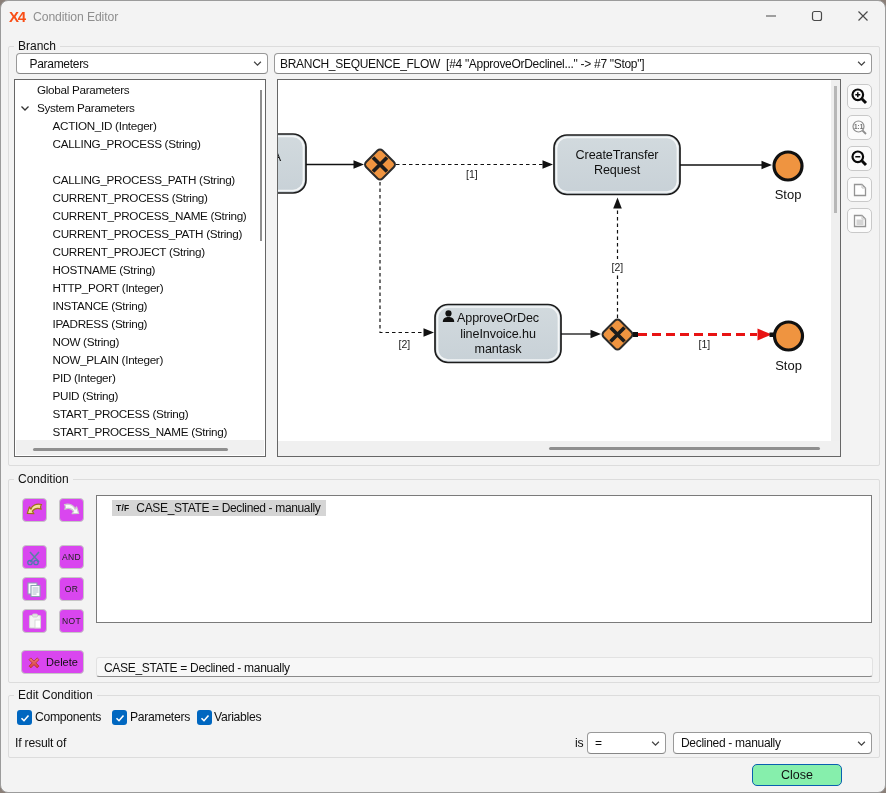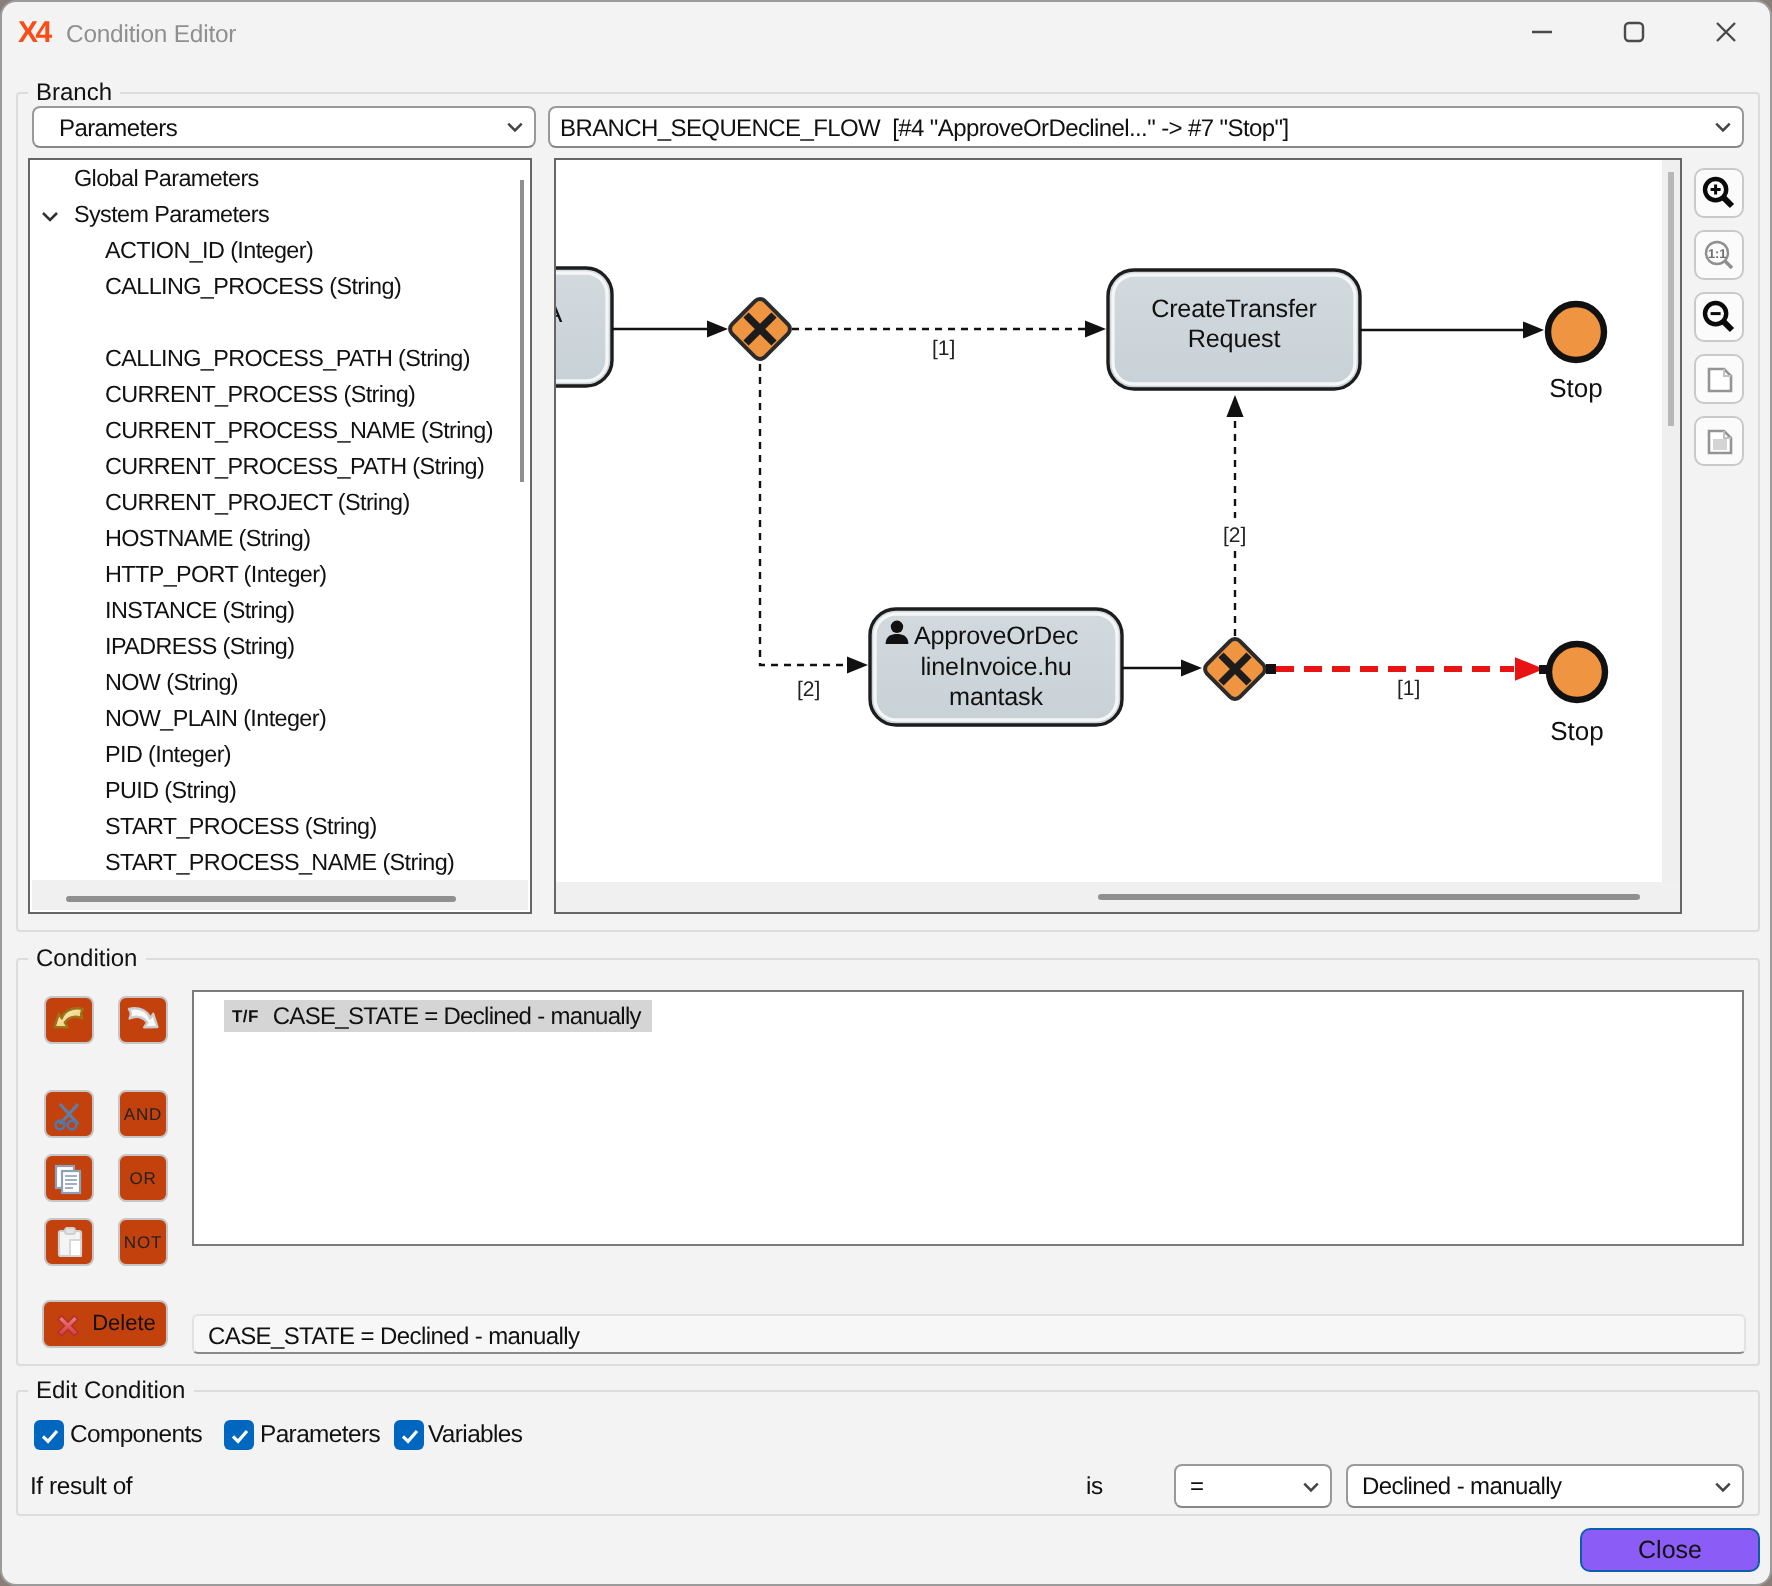--- a/index.html
+++ b/index.html
@@ -23,21 +23,21 @@
 .combo .chev { position:absolute; right:5px; top:50%; margin-top:-4.5px; width:9px; height:9px; }
 
 .panel { background:#fff; border:1px solid #666; }
 
 .treerow { position:absolute; left:0; height:18px; font-size:11.7px; letter-spacing:-0.3px; color:#111; white-space:nowrap; line-height:18px; }
 
 .cb { width:15px; height:15px; background:#0067c0; border-radius:3px; position:absolute; }
 .cb svg { position:absolute; left:1.5px; top:1.5px; }
 .cblabel { position:absolute; font-size:12.2px; letter-spacing:-0.3px; color:#111; }
 
-.tbtn { position:absolute; width:25px; height:24px; background:#c2410c; border:1px solid #c6c6c6; border-radius:4px; display:flex; align-items:center; justify-content:center; }
+.tbtn { position:absolute; width:25px; height:24px; background:#d946ef; border:1px solid #c6c6c6; border-radius:4px; display:flex; align-items:center; justify-content:center; }
 .optxt { font-size:8.5px; font-weight:400; color:#222; letter-spacing:0.4px; font-family:"Liberation Sans",sans-serif; }
 
 .zbtn { position:absolute; left:846px; width:25px; height:25px; background:#fbfbfb; border:1px solid #c9c9c9; border-radius:5px; display:flex; align-items:center; justify-content:center; }
 .lbl { font-size:12.2px; letter-spacing:-0.2px; color:#111; }
 </style>
 </head>
 <body>
 <div id="win">
 
   <div class="abs" id="logo">X4</div>
@@ -299,26 +299,26 @@
     </div>
   <div class="cblabel" style="left:129px; top:709px;">Parameters</div>
   <div class="cb" style="left:196px; top:709px;">
       <svg width="12" height="12" viewBox="0 0 12 12">
         <path d="M2.5 6.2 L5 8.7 L9.5 3.5" stroke="#fff" stroke-width="1.6" fill="none"></path>
       </svg>
     </div>
   <div class="cblabel" style="left:213px; top:709px;">Variables</div>
 
   <div class="abs lbl" style="left:14px; top:735px;">If result of</div>
-  <div class="abs lbl" style="left:542px; top:735px;">is</div>
+  <div class="abs lbl" style="left:574px; top:735px;">is</div>
   <div class="abs combo" style="left:586px; top:731px; width:79px; height:22px;">=
     <svg class="chev" viewBox="0 0 8 8">
         <path d="M1 2.5 L4 5.5 L7 2.5" stroke="#444" stroke-width="1.1" fill="none"></path>
       </svg>
   </div>
   <div class="abs combo" style="left:672px; top:731px; width:199px; height:22px;">Declined - manually
     <svg class="chev" viewBox="0 0 8 8">
         <path d="M1 2.5 L4 5.5 L7 2.5" stroke="#444" stroke-width="1.1" fill="none"></path>
       </svg>
   </div>
 
-  <div class="abs" style="left:789px; top:763px; width:90px; height:22px; background:#8b5cf6; border:1.8px solid #0a60af; border-radius:5px; display:flex; align-items:center; justify-content:center; font-size:12.5px; color:#111;">Close</div>
+  <div class="abs" style="left:751px; top:763px; width:90px; height:22px; background:#86efac; border:1.8px solid #0a60af; border-radius:5px; display:flex; align-items:center; justify-content:center; font-size:12.5px; color:#111;">Close</div>
 </div>
 
 </body></html>

